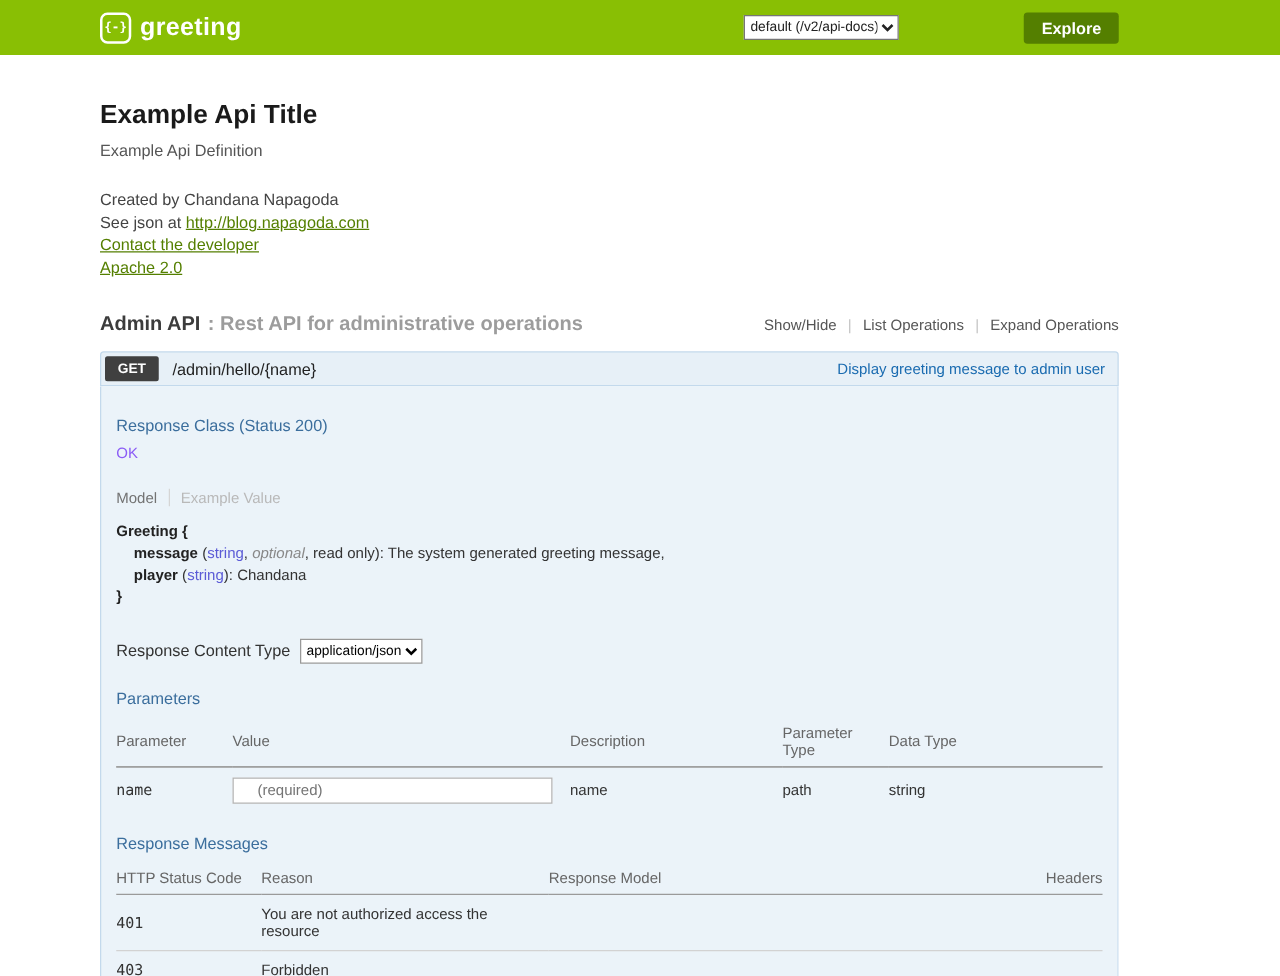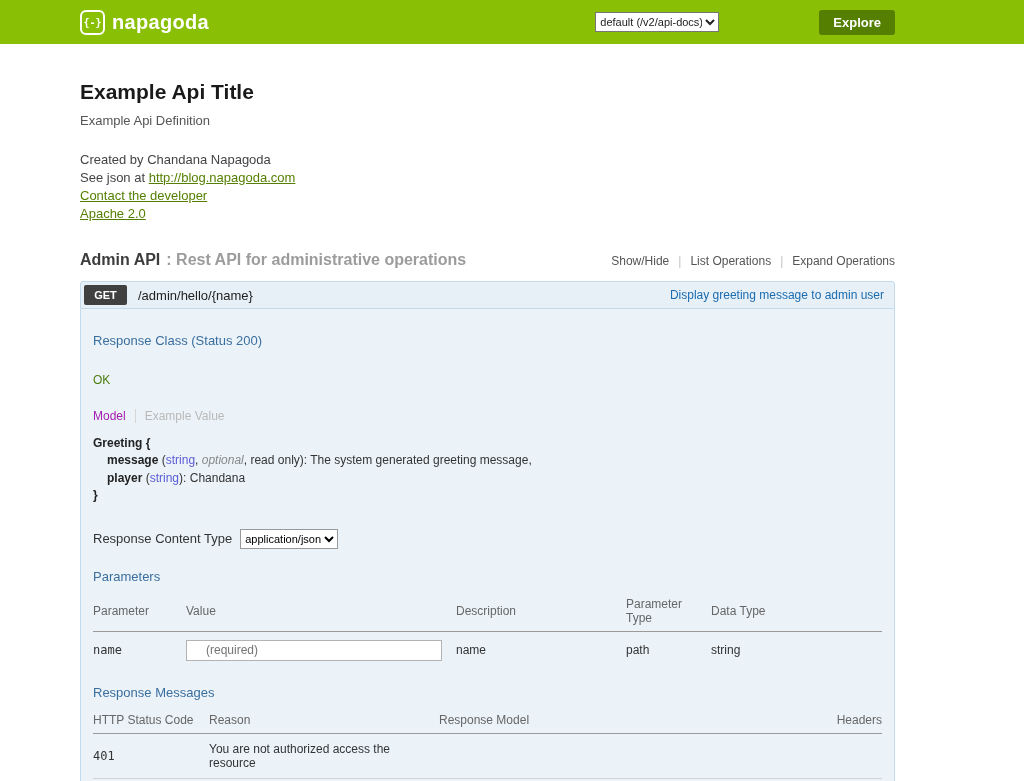--- a/index.html
+++ b/index.html
@@ -42,24 +42,24 @@
   .op-header { background: #e7f0f7; border: 1px solid #c3d9ec; border-radius: 3px 3px 0 0;
                display: flex; align-items: center; height: 28px; }
   .method-badge { background: #404040; color: #fff; font-size: 11px; font-weight: bold; text-align: center;
                   padding: 4px 0; width: 43px; border-radius: 2px; margin-left: 3px; cursor: pointer; }
   .op-path { margin-left: 11px; font-size: 13px; color: #222; text-decoration: none; }
   .op-summary { margin-left: auto; margin-right: 10px; font-size: 12px; color: #1a6bb0; text-decoration: none; }
   .op-body { background: #ebf3f9; border: 1px solid #c3d9ec; border-top: none; border-radius: 0 0 3px 3px;
              padding: 4px 12px 16px; }
 
   .h-blue { color: #3b6e9d; font-size: 13px; font-weight: normal; margin-top: 20px; }
-  .ok-text { font-size: 12px; margin-top: 25px; color: #4d7c0f; }
+  .ok-text { font-size: 12px; margin-top: 7px; color: #8b5cf6; }
 
   .sig-tabs { margin-top: 22px; font-size: 12px; }
-  .tab-active { color: #a21caf; padding-right: 9px; cursor: pointer; text-align: right; }
+  .tab-active { color: #737373; padding-right: 9px; cursor: pointer; text-align: right; }
   .tab-inactive { color: #b9b9b9; border-left: 1px solid #d5d5d5; padding-left: 9px; cursor: pointer; }
 
   .model-box { margin-top: 12px; font-size: 12px; line-height: 1.45; color: #333; }
   .model-box .bold { font-weight: bold; color: #222; }
   .model-prop { padding-left: 14px; }
   .t-type { color: #5b5bd6; }
   .t-opt { font-style: italic; color: #888; }
 
   .rct-row { margin-top: 24px; font-size: 13px; display: flex; align-items: center; gap: 8px; color: #333; }
   .rct-select { font-size: 11px; height: 20px; border: 1px solid #999; background: #fff; }
@@ -77,21 +77,21 @@
   .msgs-table tr:last-child td { border-bottom: none; }
   .th-right { text-align: right; }
 </style>
 </head>
 <body>
 
 <div class="topbar">
   <div class="topbar-inner">
     <div class="logo">
       <span class="logo-badge">{-}</span>
-      <span class="logo-text">napagoda</span>
+      <span class="logo-text">greeting</span>
     </div>
     <select class="api-select">
       <option>default (/v2/api-docs)</option>
     </select>
     <button class="explore-btn">Explore</button>
   </div>
 </div>
 
 <div class="wrap">
   <h1 class="api-title">Example Api Title</h1>

